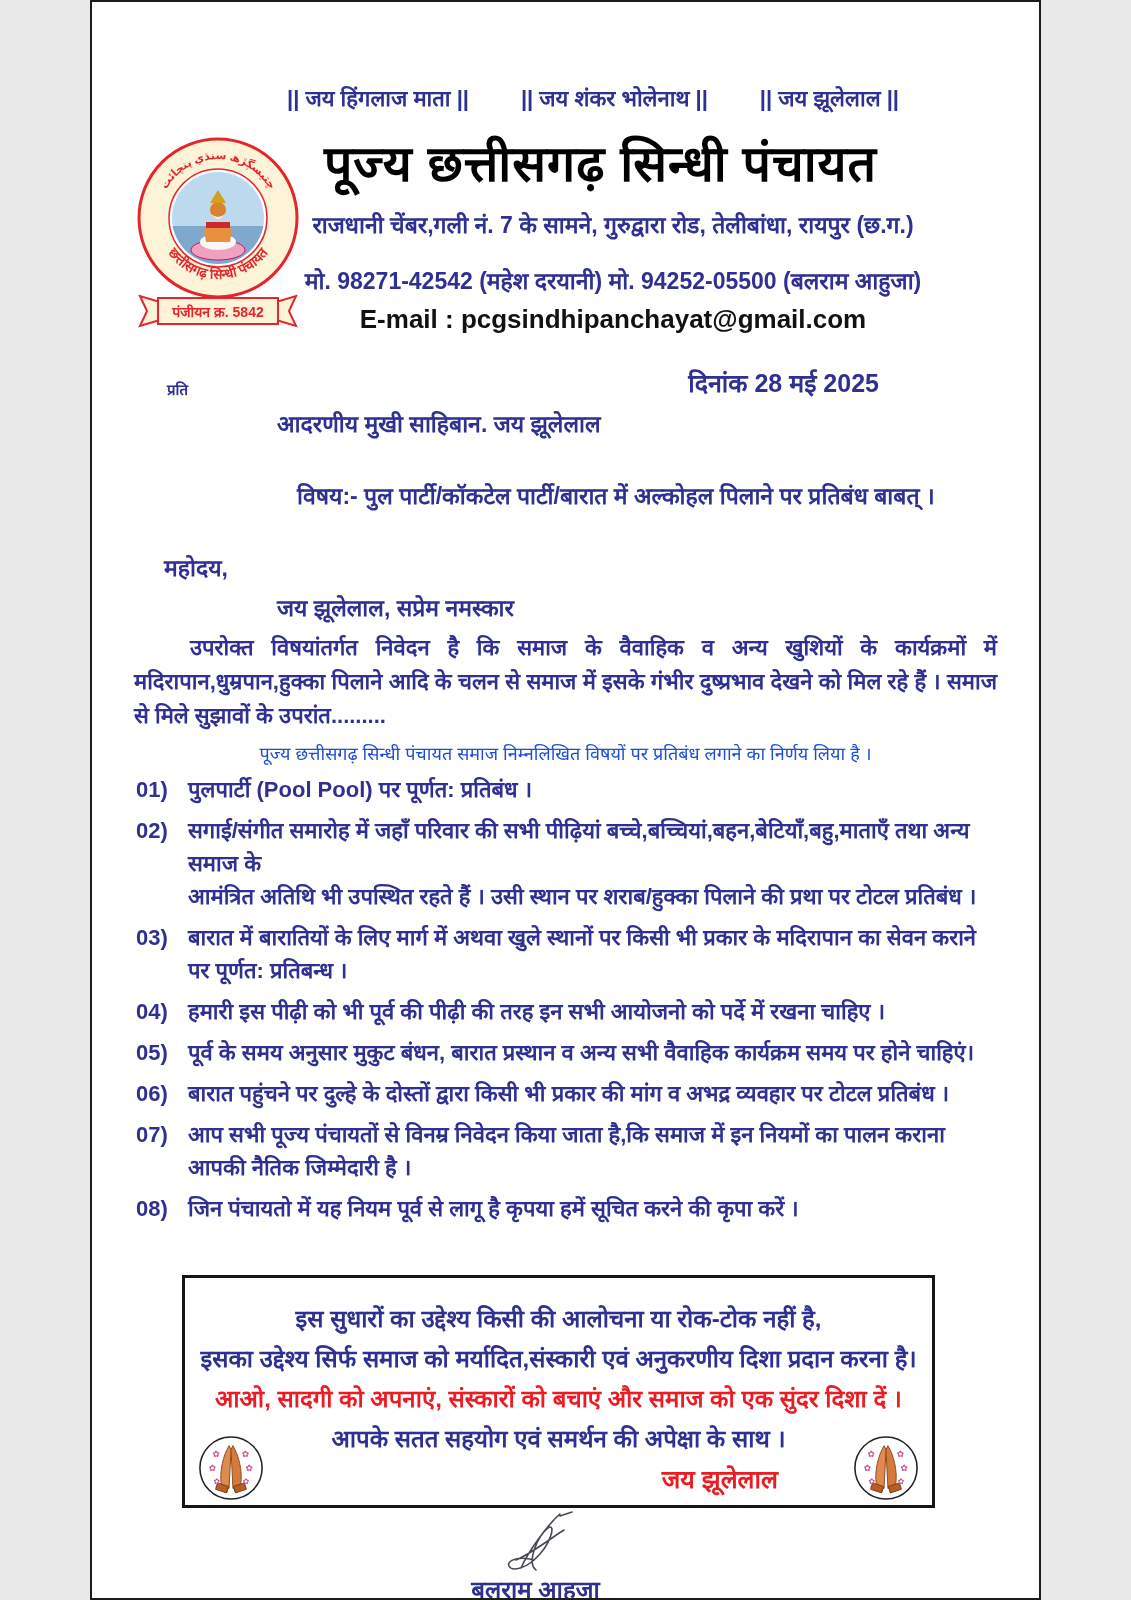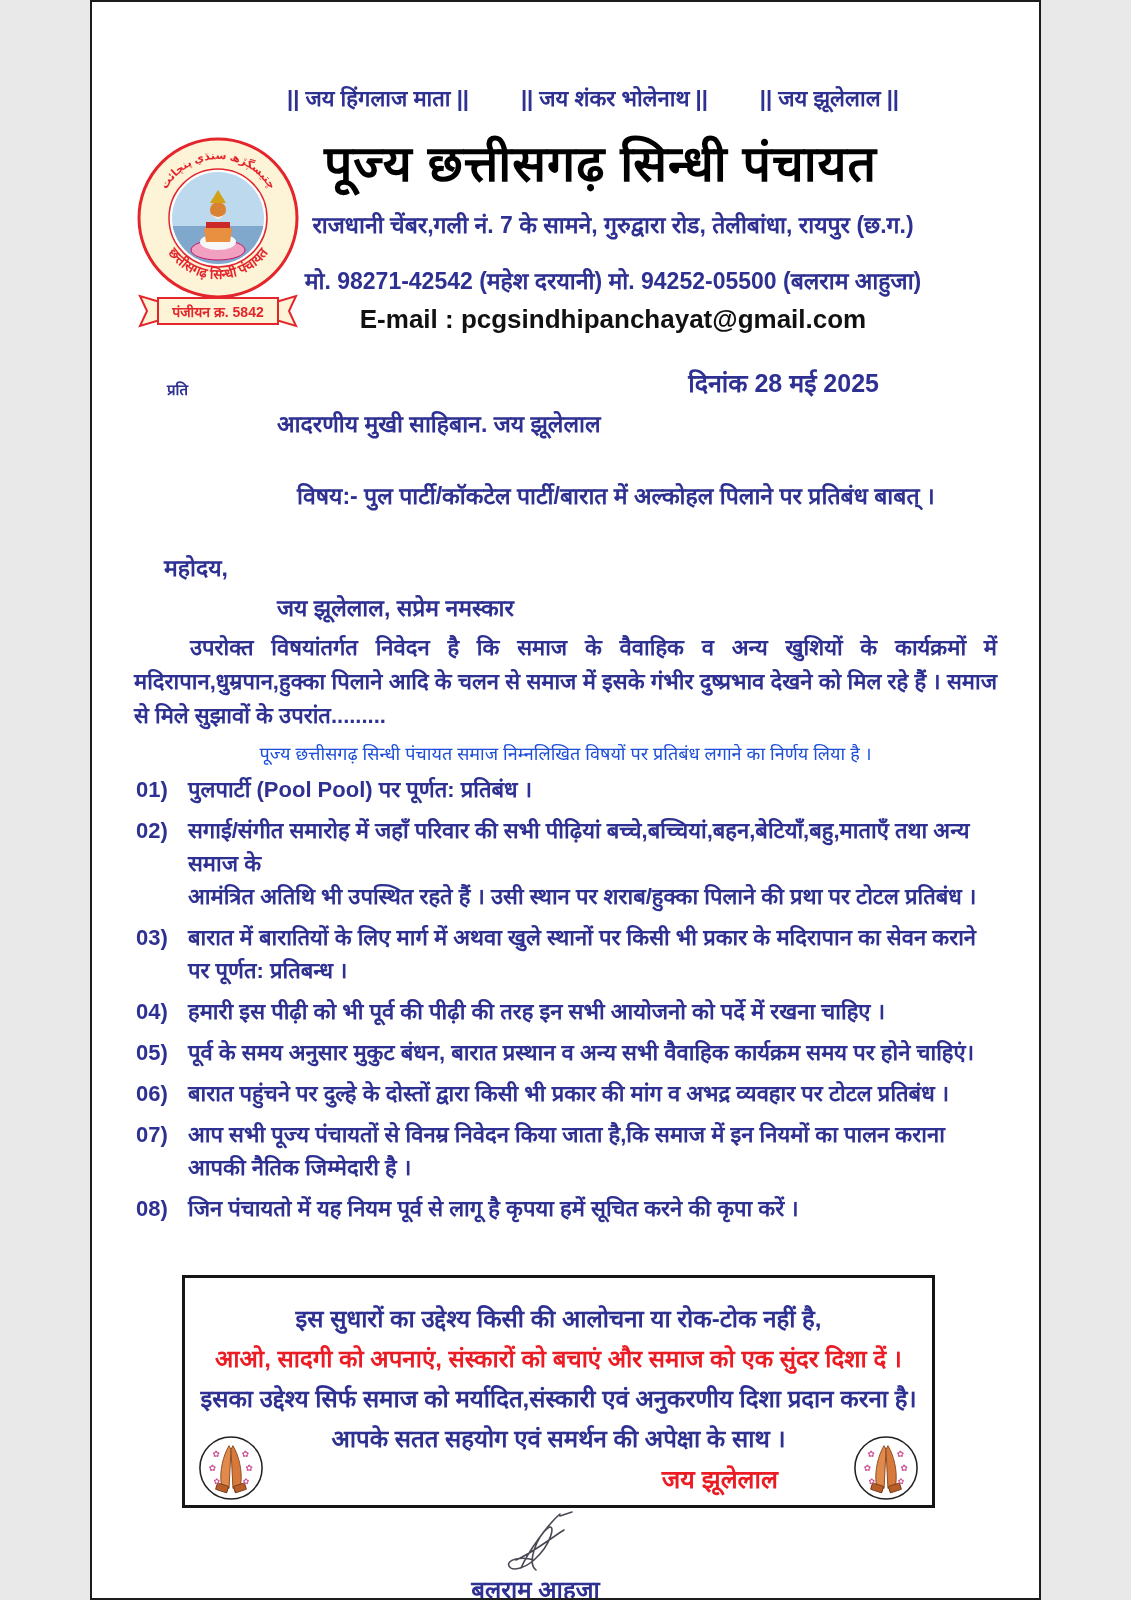--- a/index.html
+++ b/index.html
@@ -171,22 +171,22 @@
 आपकी नैतिक जिम्मेदारी है ।</span>
     </div>
     <div class="item">
       <span class="item-num">08)</span>
       <span class="item-text">जिन पंचायतो में यह नियम पूर्व से लागू है कृपया हमें सूचित करने की कृपा करें ।</span>
     </div>
   </div>
 
   <div class="notice-box">
     <div class="notice-line blue">इस सुधारों का उद्देश्य किसी की आलोचना या रोक-टोक नहीं है,</div>
+    <div class="notice-line blue">इसका उद्देश्य सिर्फ समाज को मर्यादित,संस्कारी एवं अनुकरणीय दिशा प्रदान करना है।</div>
     <div class="notice-line red">आओ, सादगी को अपनाएं, संस्कारों को बचाएं और समाज को एक सुंदर दिशा दें ।</div>
-    <div class="notice-line blue">इसका उद्देश्य सिर्फ समाज को मर्यादित,संस्कारी एवं अनुकरणीय दिशा प्रदान करना है।</div>
     <div class="notice-line blue">आपके सतत सहयोग एवं समर्थन की अपेक्षा के साथ ।</div>
     <div class="notice-signoff">जय झूलेलाल</div>
 
     <svg class="namaste left" viewBox="0 0 70 70">
       <circle cx="35" cy="35" r="32" fill="#ffffff" stroke="#222" stroke-width="1.6"></circle>
       <path d="M33,12 C27,22 23,38 25,52 L33,56 L35,16 Z" fill="#e08a4e" stroke="#8a4a1f" stroke-width="1"></path>
       <path d="M37,12 C43,22 47,38 45,52 L37,56 L35,16 Z" fill="#d8793c" stroke="#8a4a1f" stroke-width="1"></path>
       <rect x="20" y="52" width="12" height="7" rx="1" transform="rotate(18 26 55)" fill="#b85c28" stroke="#6e3a14" stroke-width="1"></rect>
       <rect x="38" y="52" width="12" height="7" rx="1" transform="rotate(-18 44 55)" fill="#b85c28" stroke="#6e3a14" stroke-width="1"></rect>
       <text x="16" y="24" font-size="9" fill="#cc4e92">✿</text>

